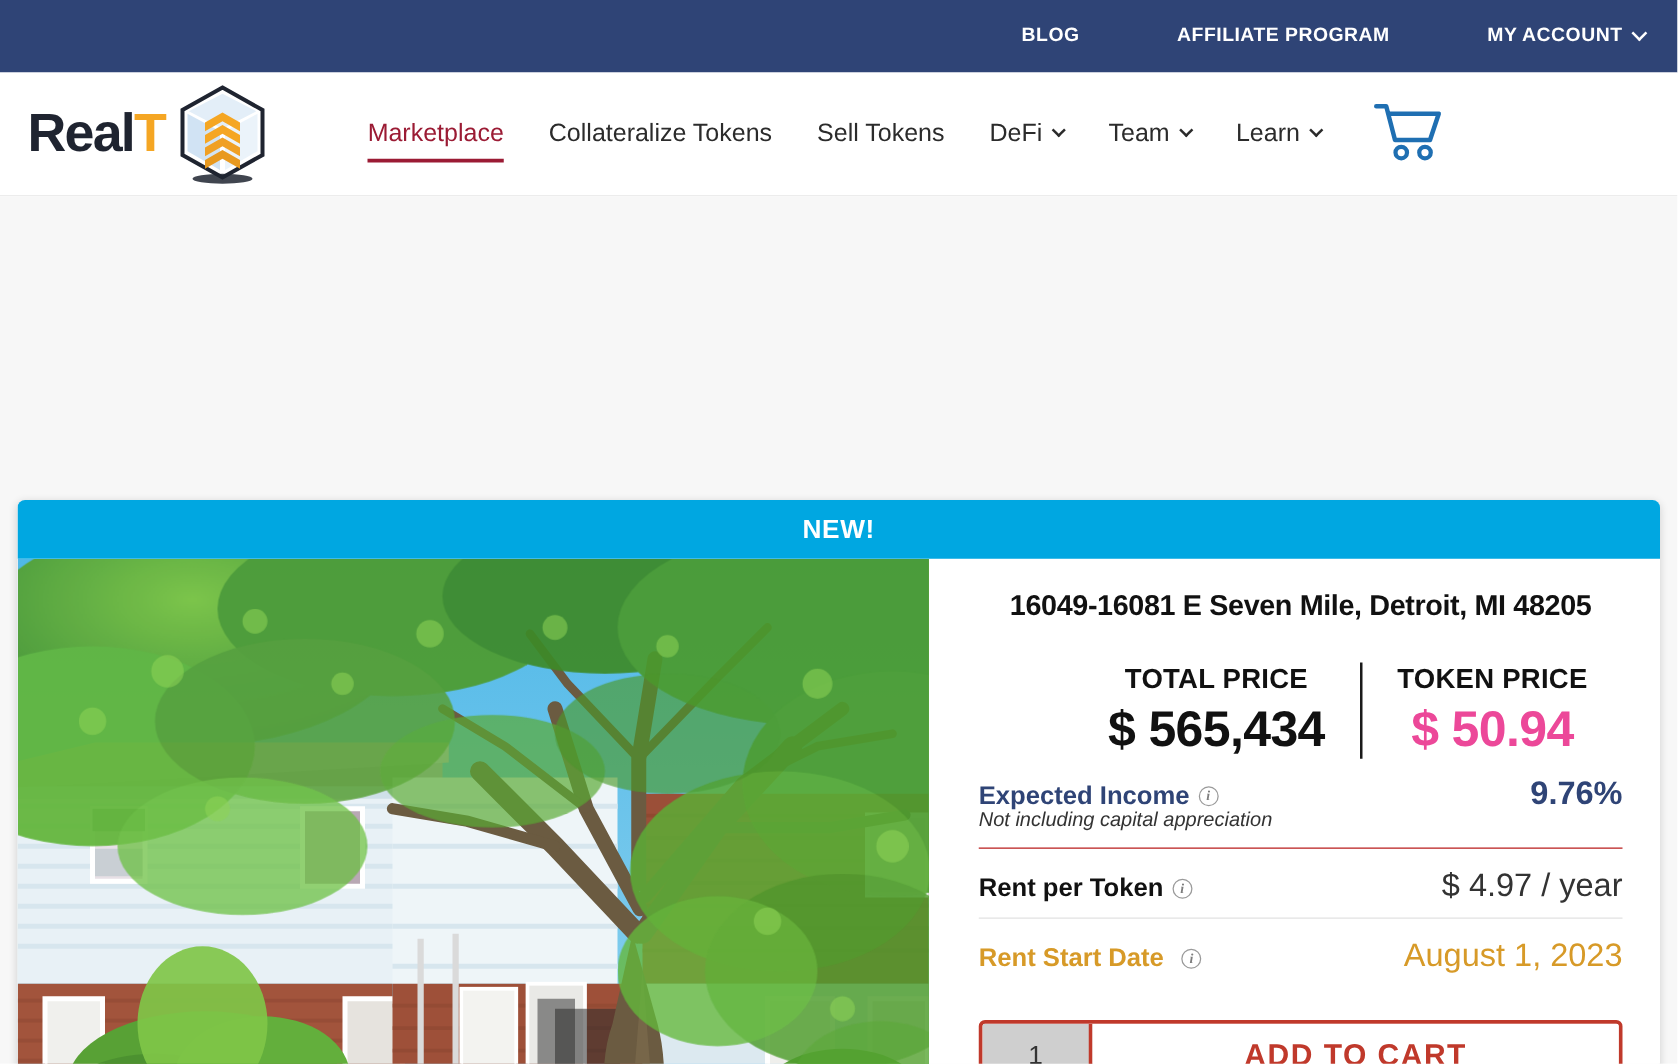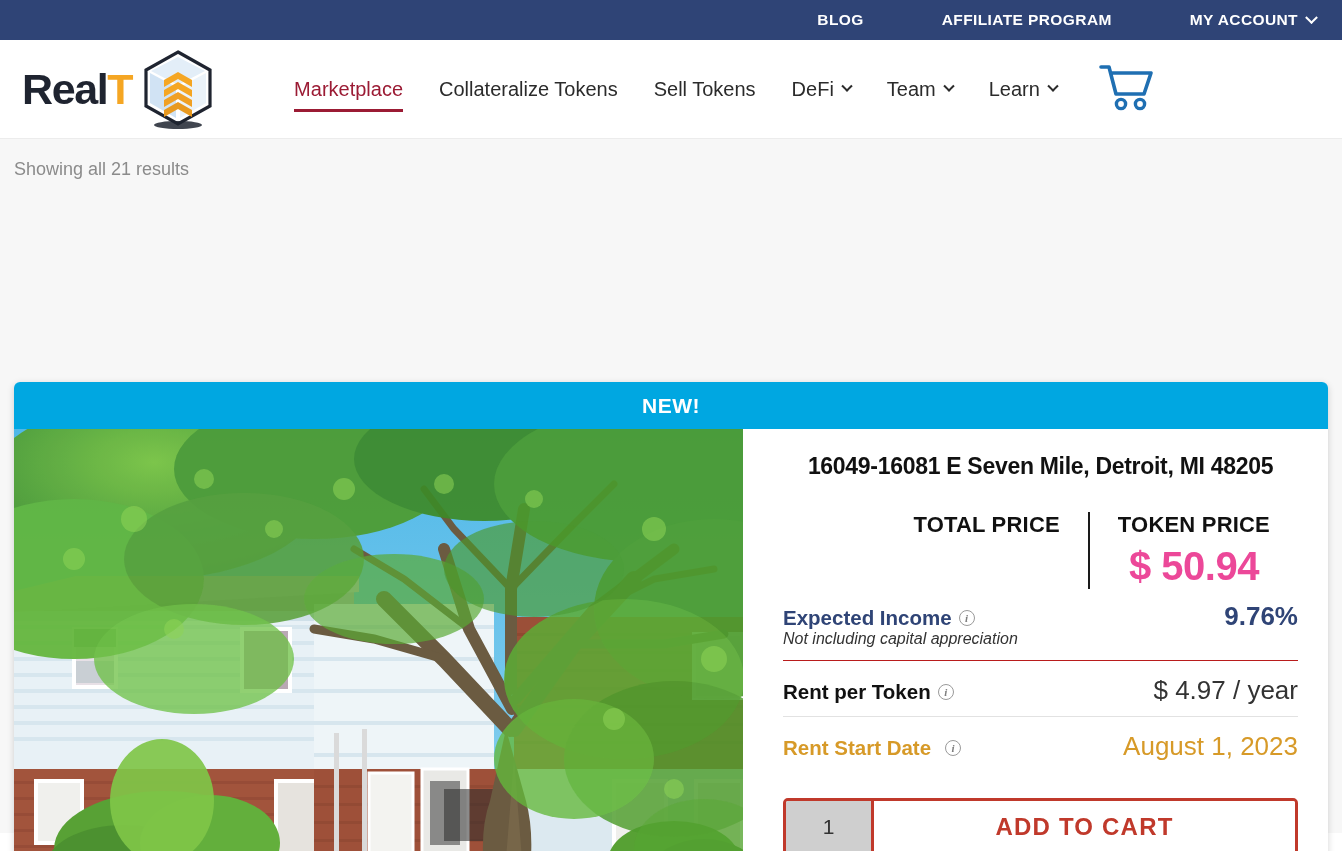--- a/index.html
+++ b/index.html
@@ -5,21 +5,21 @@
   * { margin:0; padding:0; box-sizing:border-box; }
   html, body {
     width:1342px; height:851px;
     background:#ffffff;
     font-family:"Liberation Sans", sans-serif;
     overflow:hidden;
   }
 
   
   .topbar {
-    height:40px; background:#2F4476;
+    height:58px; background:#2F4476;
     display:flex; align-items:center; justify-content:flex-end;
     padding-right:26px;
   }
   .topbar-link {
     color:#ffffff; font-weight:bold; font-size:15.5px;
     letter-spacing:.4px; margin-left:78px; white-space:nowrap;
     display:flex; align-items:center; gap:9px; cursor:pointer;
   }
   .chev {
     display:inline-block; width:9px; height:9px;
@@ -225,21 +225,20 @@
         <path d="M4 6 L12 6 L19 33 L47 33 L54 12 L15 12" fill="none" stroke="#1F6FB2" stroke-width="3.6" stroke-linecap="round" stroke-linejoin="round"></path>
         <circle cx="24" cy="43" r="4.6" fill="none" stroke="#1F6FB2" stroke-width="3.4"></circle>
         <circle cx="43" cy="43" r="4.6" fill="none" stroke="#1F6FB2" stroke-width="3.4"></circle>
       </svg>
     </span>
   </a>
 </div>
 
 <div class="page">
 
-  <div class="results-count">Showing all 21 results</div>
 
   <div class="card">
 
     <div class="card-banner">
       <span>NEW!</span>
     </div>
 
     <div class="card-body">
 
       <div class="photo">
@@ -415,20 +414,21 @@
         </svg>
       </div>
 
       <div class="details">
 
         <div class="address">16049-16081 E Seven Mile, Detroit, MI 48205</div>
 
         <div class="prices">
           <div class="price-col">
             <div class="price-label">TOTAL PRICE</div>
+            <div class="price-value">$ 565,434</div>
           </div>
           <div class="price-col right">
             <div class="price-label">TOKEN PRICE</div>
             <div class="price-value red">$ 50.94</div>
           </div>
         </div>
 
         <div class="row-block">
           <div class="row">
             <div class="row-label navy">

